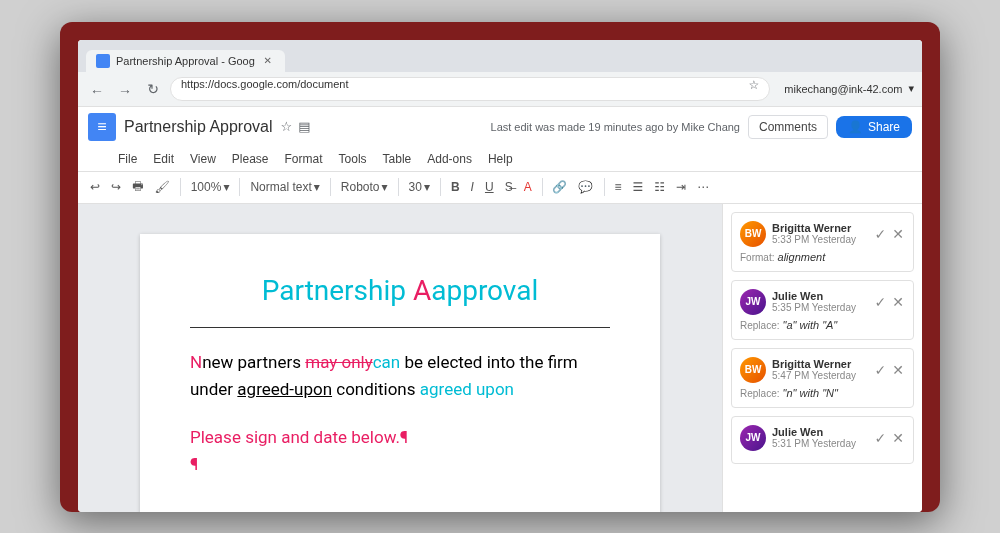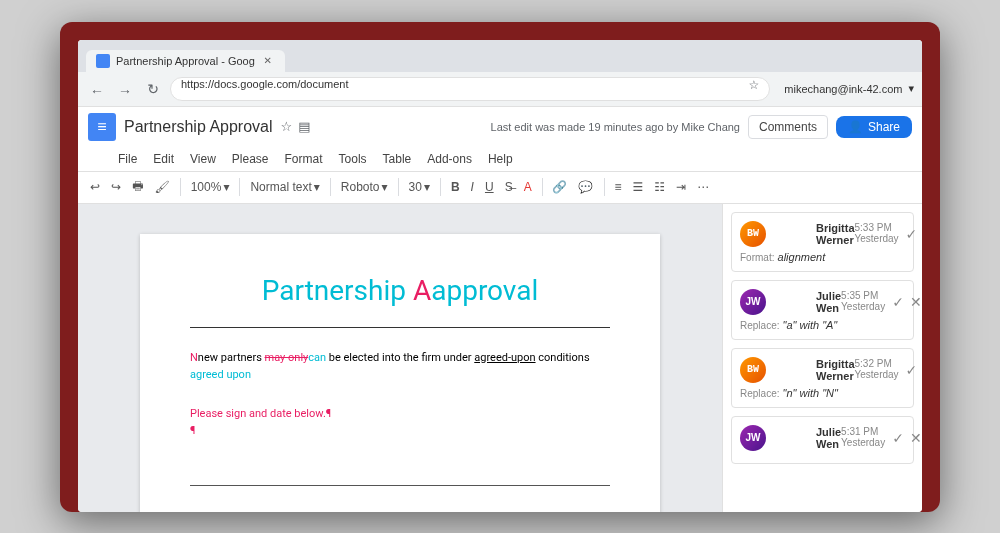--- a/index.html
+++ b/index.html
@@ -298,21 +298,21 @@
       color: #e91e63;
     }
 
     .doc-divider {
       border: none;
       border-top: 1px solid #333;
       margin: 12px 0 16px 0;
     }
 
     .doc-body {
-      font-size: 11px;
+      font-size: 17px;
       line-height: 1.6;
       margin-bottom: 14px;
       margin-top: 21px;
     }
 
     .doc-body .strikethrough { text-decoration: line-through; color: #999; }
     .doc-body .pink { color: #e91e63; }
     .doc-body .cyan { color: #00bcd4; }
     .doc-body .highlight-n { color: #e91e63; }
     .doc-body .underline { text-decoration: underline; }
@@ -371,42 +371,40 @@
     .comment-avatar {
       width: 26px;
       height: 26px;
       border-radius: 50%;
       overflow: hidden;
       flex-shrink: 0;
     }
 
     .avatar-brigitta {
       background: linear-gradient(135deg, #ff9800, #e65100);
-      font-family: Liberation Mono, monospace;
     }
     .avatar-julie {
       background: linear-gradient(135deg, #9c27b0, #4a148c);
     }
 
     .avatar-img {
       width: 100%;
       height: 100%;
       display: flex;
       align-items: center;
       justify-content: center;
       color: white;
       font-size: 10px;
       font-weight: bold;
     }
 
     .comment-meta {
       display: flex;
-      flex-direction: row;
+      flex-direction: column;
       flex: 1;
-      margin-left: 44px;
     }
 
     .comment-author {
       font-weight: bold;
       color: #333;
       font-size: 11px;
     }
 
     .comment-time {
       color: #888;
@@ -610,21 +608,21 @@
           </div>
         </div>
 
         <div class="comment-card">
           <div class="comment-header">
             <div class="comment-avatar avatar-brigitta">
               <div class="avatar-img">BW</div>
             </div>
             <div class="comment-meta">
               <span class="comment-author">Brigitta Werner</span>
-              <span class="comment-time">5:32 PM Yesterday</span>
+              <span class="comment-time">5:47 PM Yesterday</span>
             </div>
             <div class="comment-actions">
               <span class="comment-action">✓</span>
               <span class="comment-action">✕</span>
             </div>
           </div>
           <div class="comment-body">
             <span class="comment-label">Replace:</span>
             <span class="comment-value">"n" with "N"</span>
           </div>

